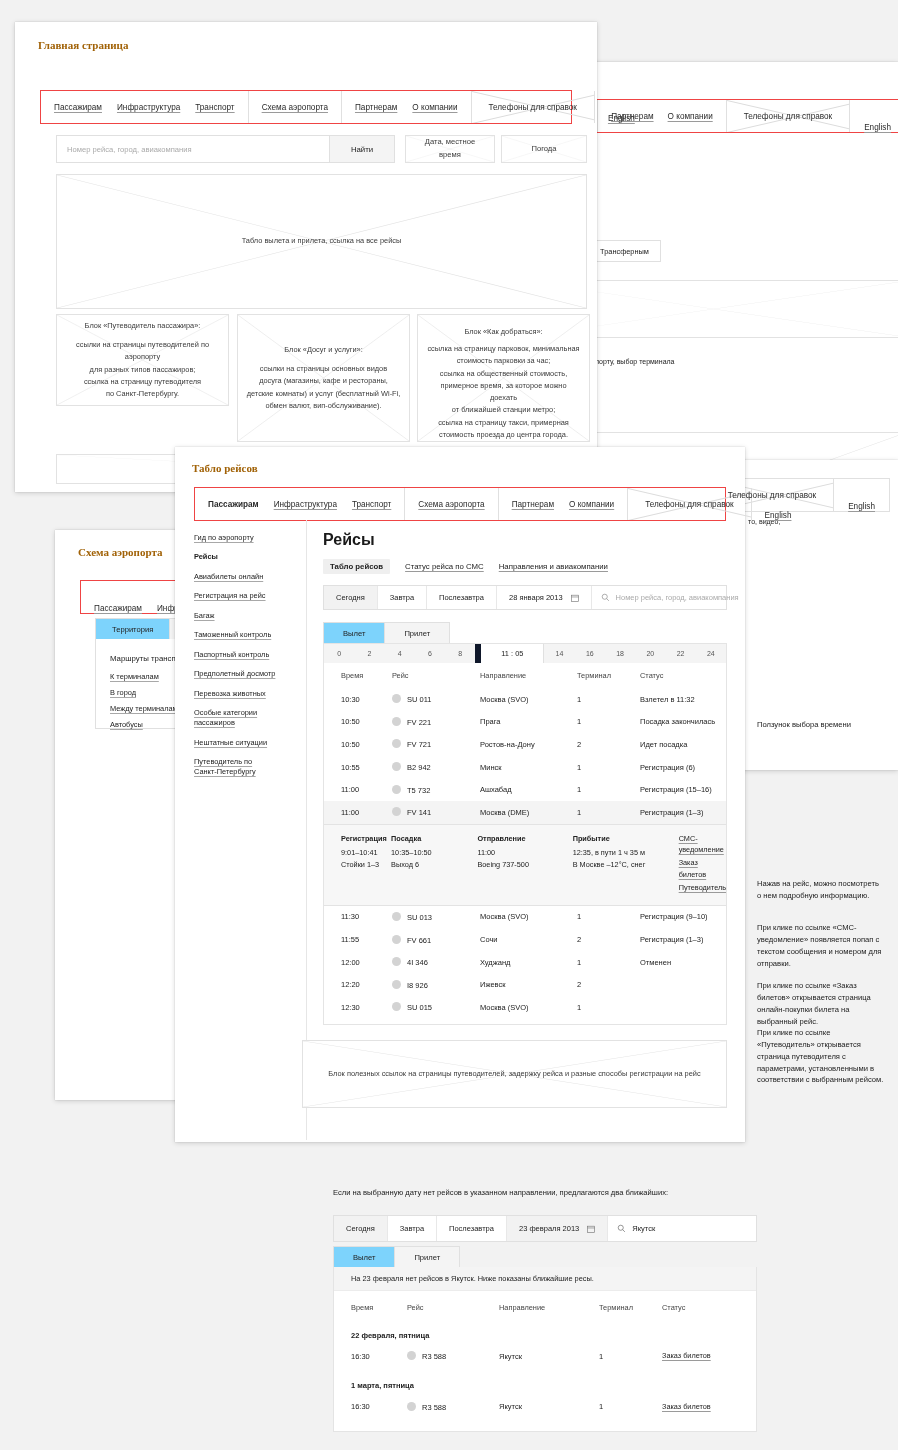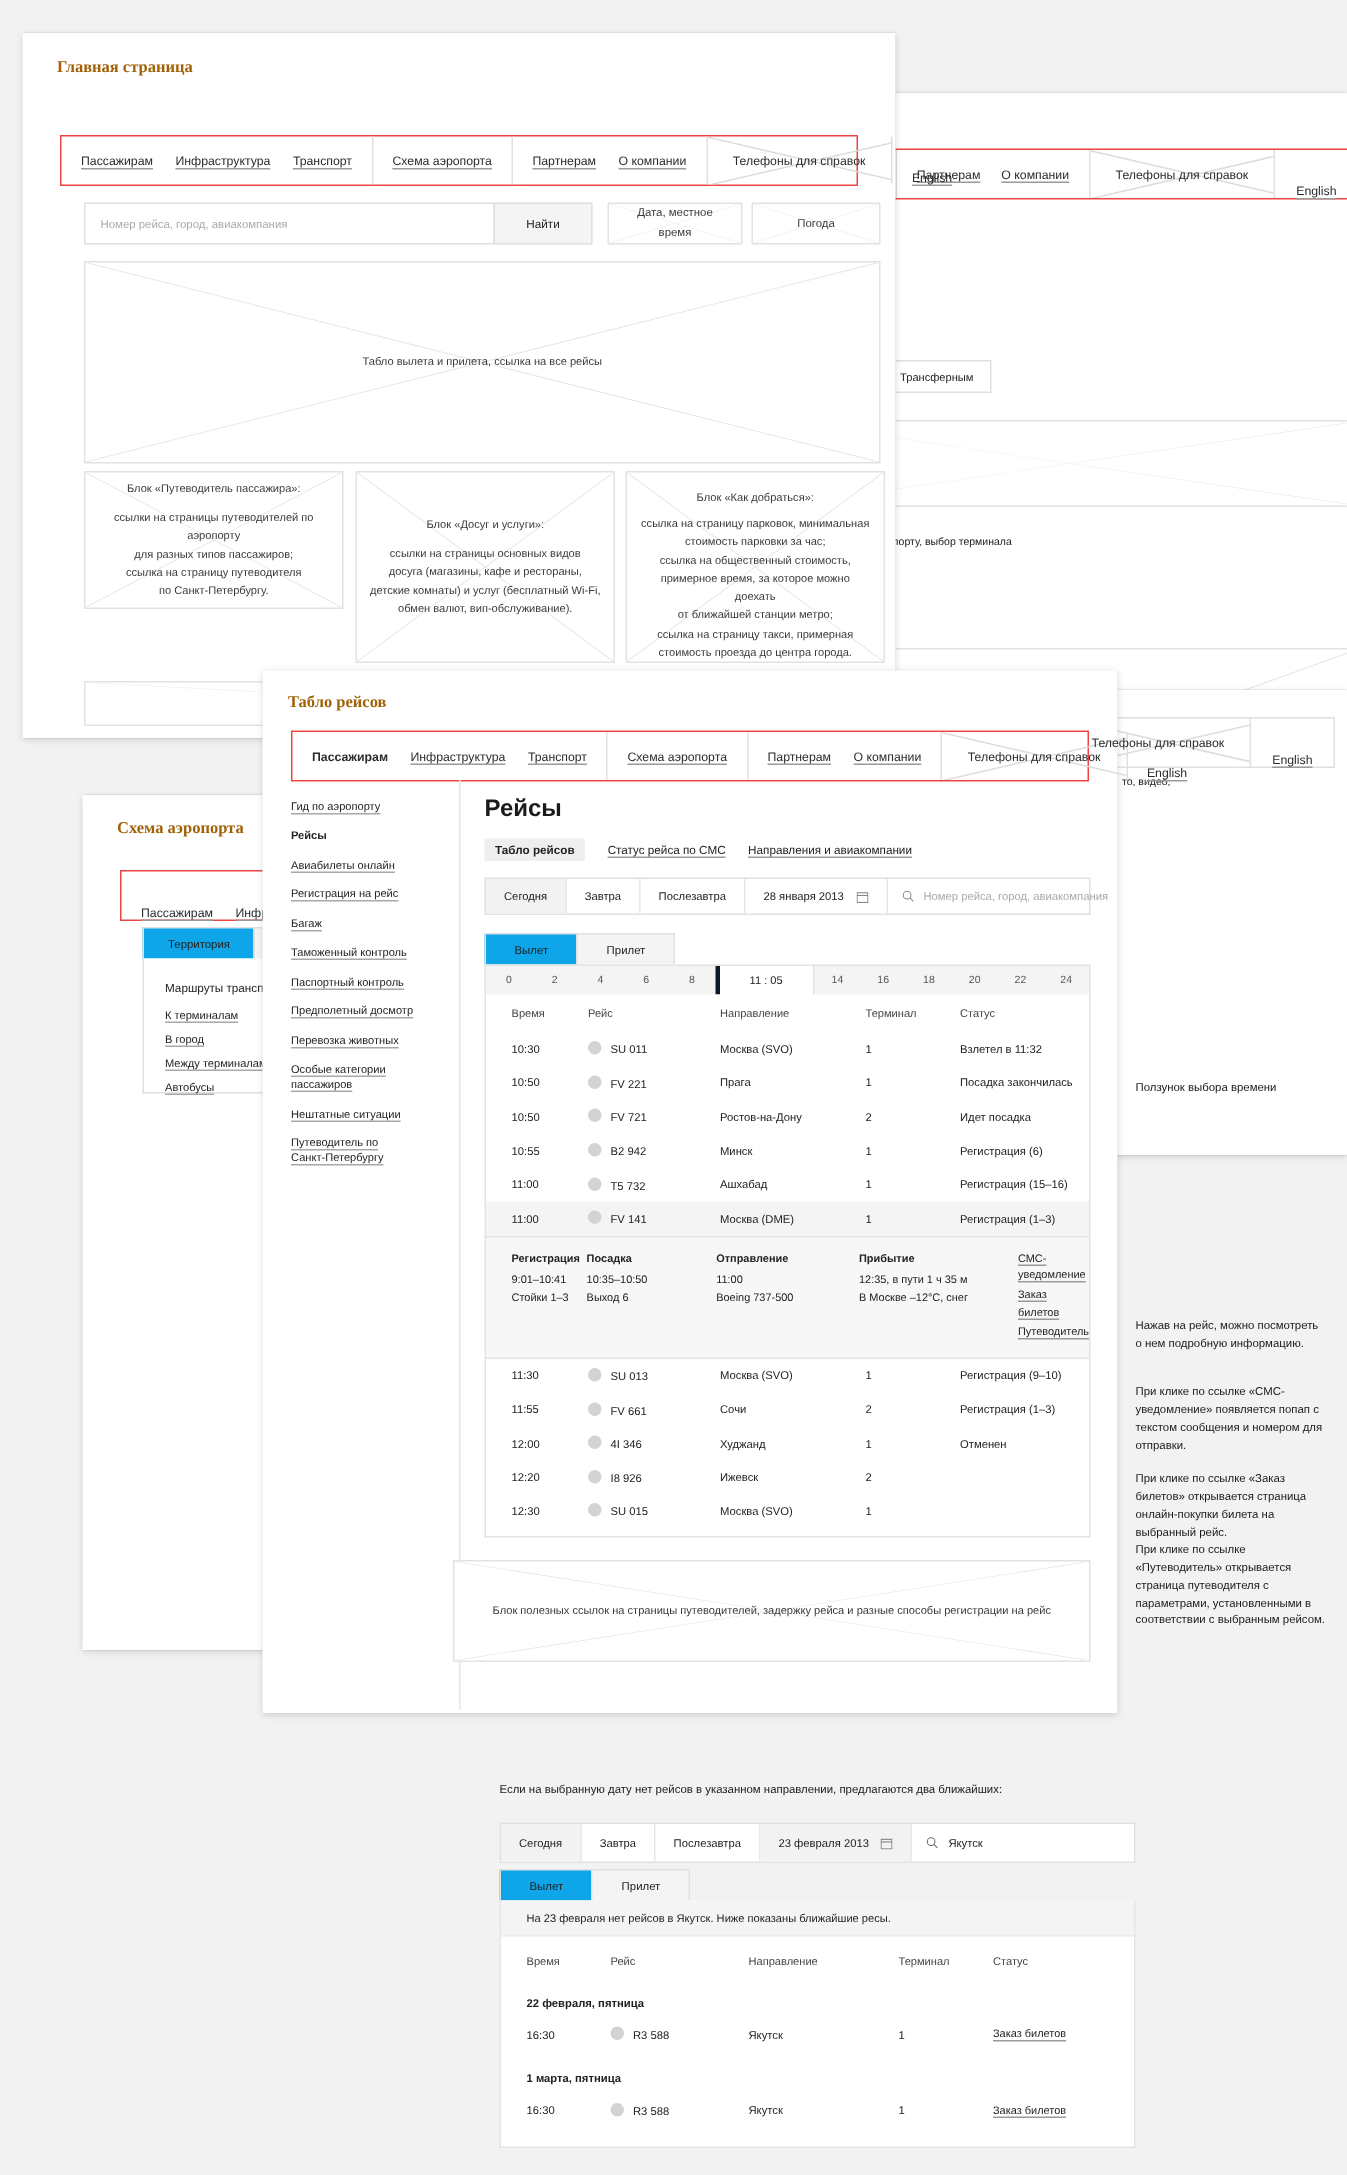--- a/index.html
+++ b/index.html
@@ -31,27 +31,27 @@
 
   .field{border:1px solid #e0e0e0;box-sizing:border-box;height:28px;display:flex;align-items:center;
          font-size:7.6px;color:#aaa;padding:0 10px;background:#fff;}
   .btn{border:1px solid #e0e0e0;box-sizing:border-box;height:28px;display:flex;align-items:center;justify-content:center;
        font-size:7.8px;color:#222;background:#f4f4f4;}
 
   
   .tabrow{display:flex;align-items:stretch;height:21px;}
   .tab{border:1px solid #e0e0e0;border-bottom:none;box-sizing:border-box;display:flex;align-items:center;justify-content:center;
        font-size:7.6px;color:#222;padding:0 16px;background:#f4f4f4;margin-right:-1px;}
-  .tab.active{background:#0ea5e9;}
+  .tab.active{background:#7dd3fc;}
 
   
   .slider{display:flex;background:#f4f4f4;border:1px solid #e4e4e4;border-bottom:none;box-sizing:border-box;height:20px;align-items:stretch;}
   .slider .tick{flex:1;display:flex;align-items:center;justify-content:center;font-size:7px;color:#555;}
   .slider .knob{flex:2.05;display:flex;align-items:center;justify-content:center;font-size:7.4px;color:#222;background:#fff;
-                border-left:3px solid #0f172a;border-right:1px solid #e0e0e0;}
+                border-left:6px solid #0f172a;border-right:1px solid #e0e0e0;}
 
   table.flights{width:100%;border-collapse:collapse;font-size:7.5px;color:#222;}
   table.flights th{font-weight:normal;color:#444;text-align:left;padding:8px 0 8px 0;font-size:7.4px;}
   table.flights td{padding:6.3px 0;vertical-align:middle;}
   tr.sel td{background:#f4f4f4;}
   .dot{display:inline-block;width:9px;height:9px;border-radius:50%;background:#d3d3d3;vertical-align:-1px;margin-right:6px;}
 
   .detail{background:#f7f7f7;border-top:1px solid #e3e3e3;border-bottom:1px solid #e3e3e3;display:flex;padding:8px 0 10px 0;}
   .detail .col{font-size:7.3px;line-height:1.62;color:#222;}
   .detail .ch{font-weight:bold;margin-bottom:3px;display:block;}

